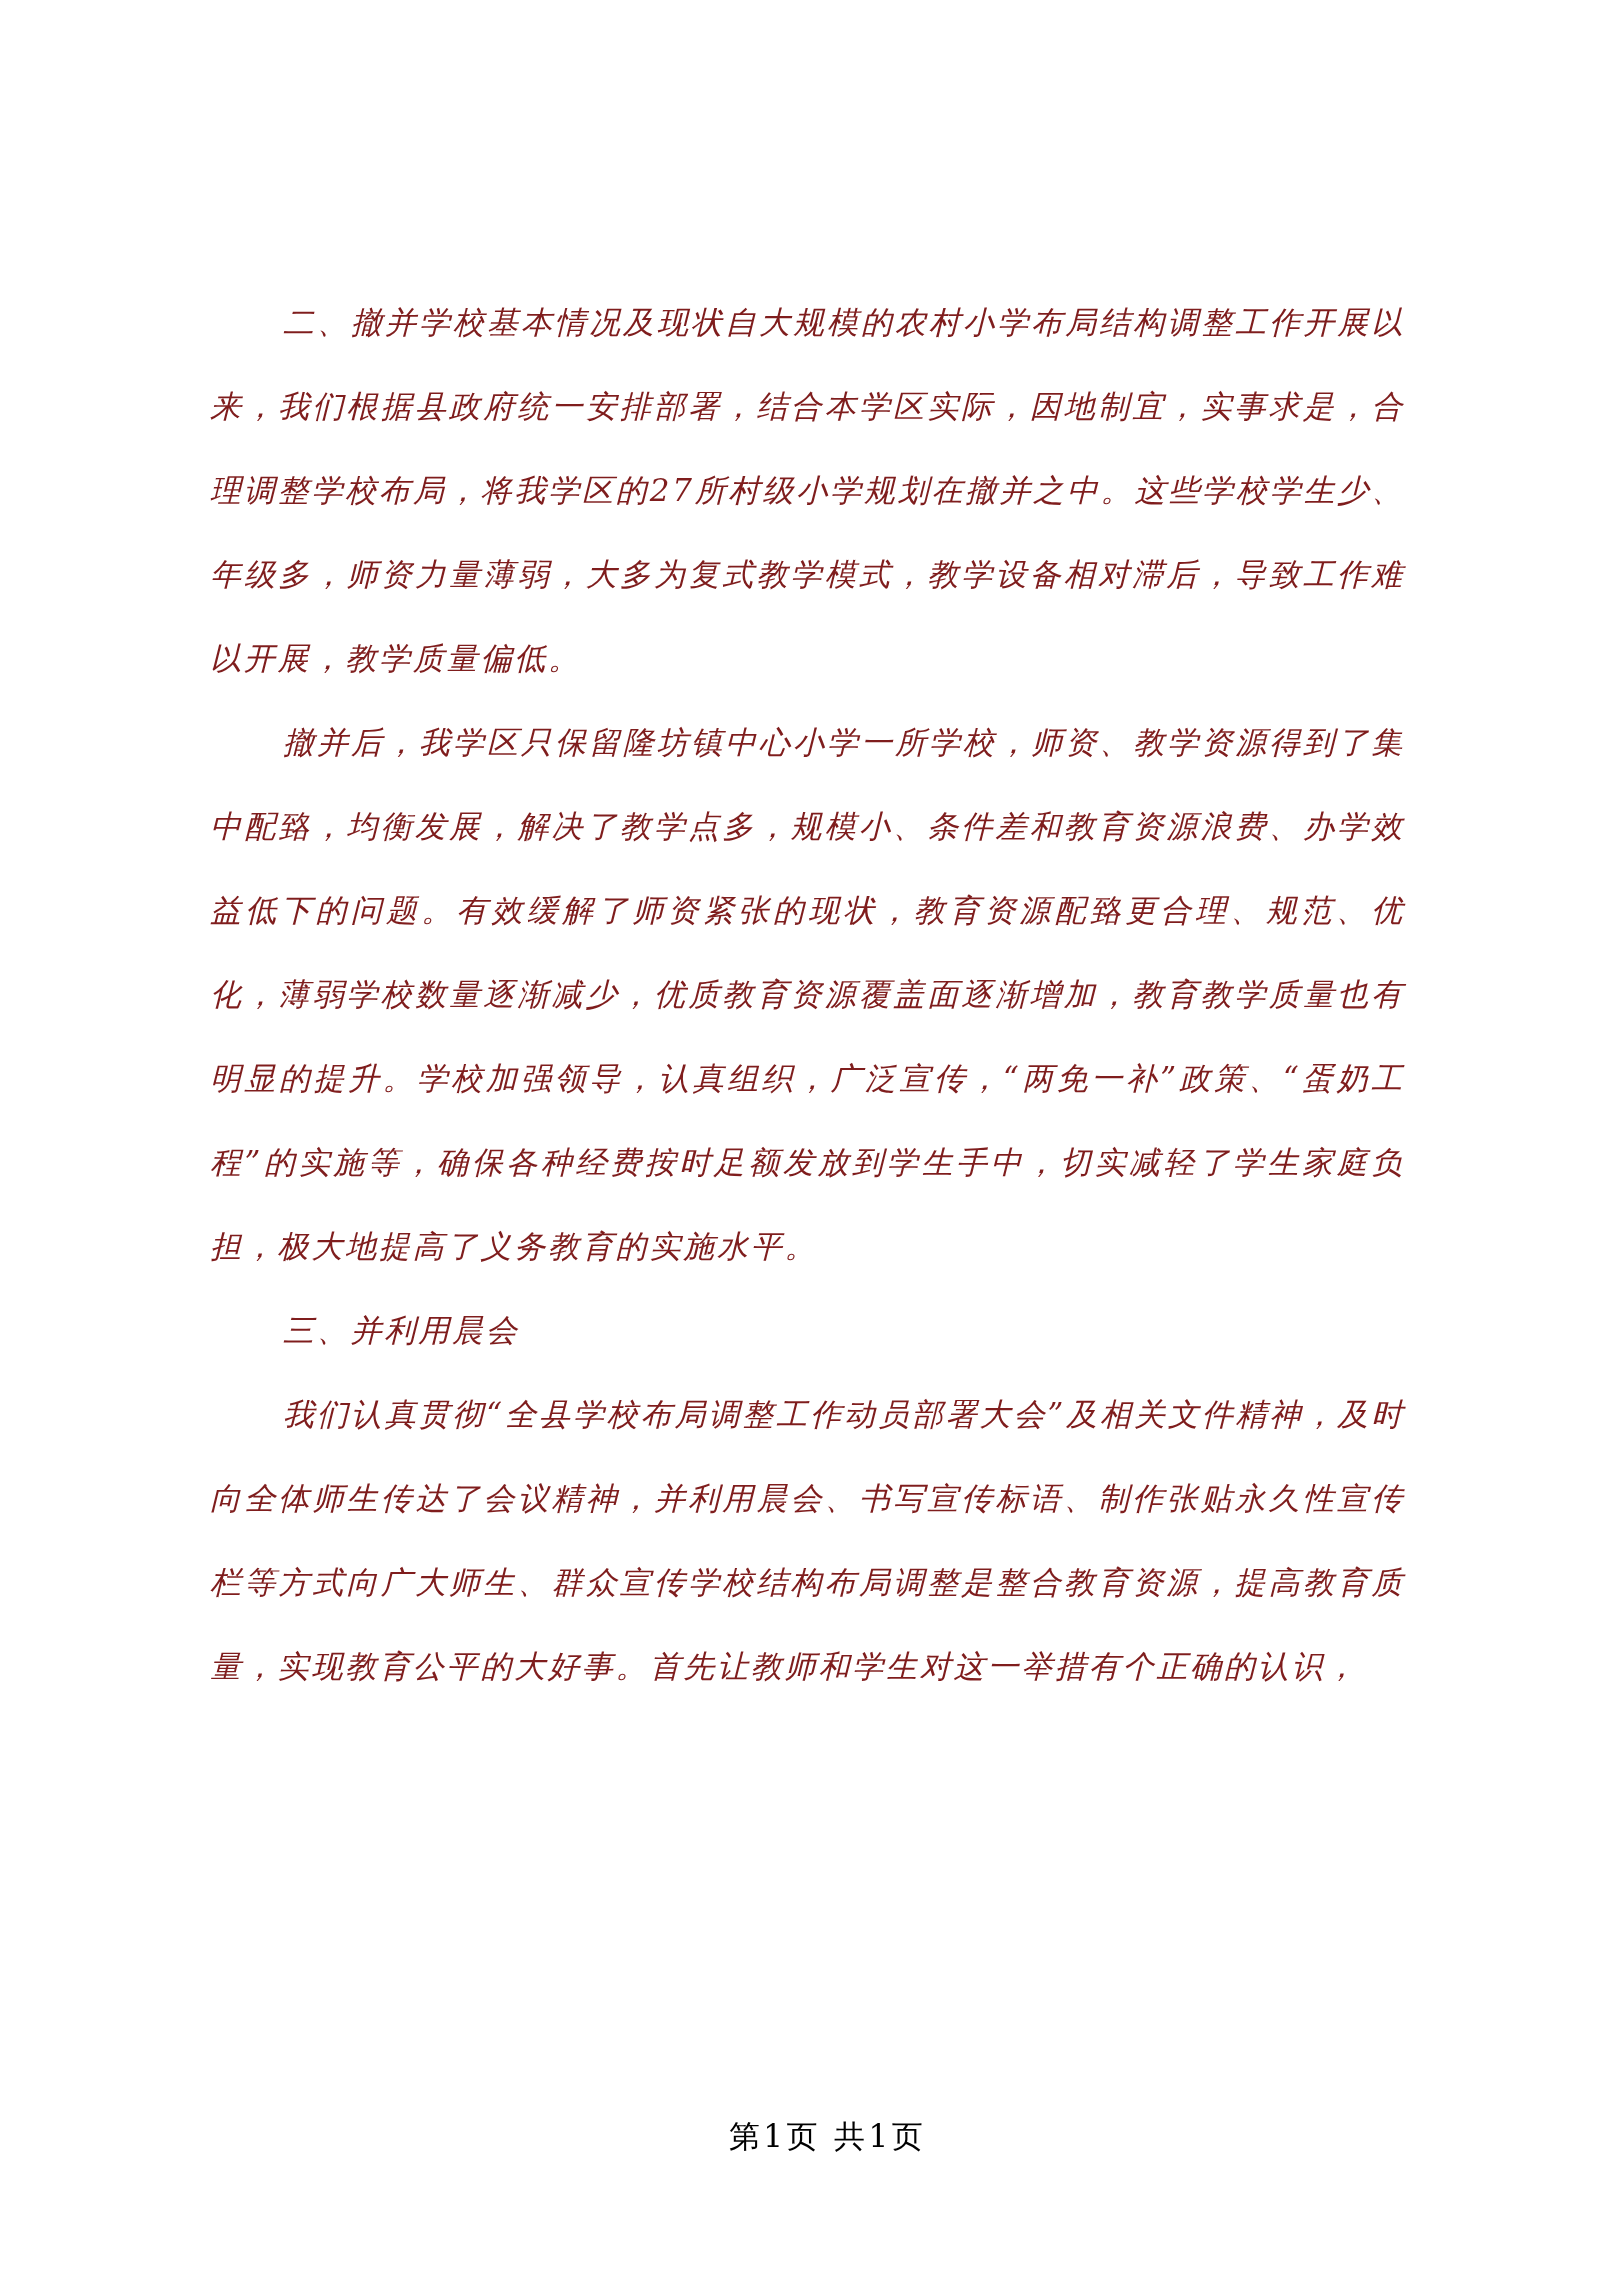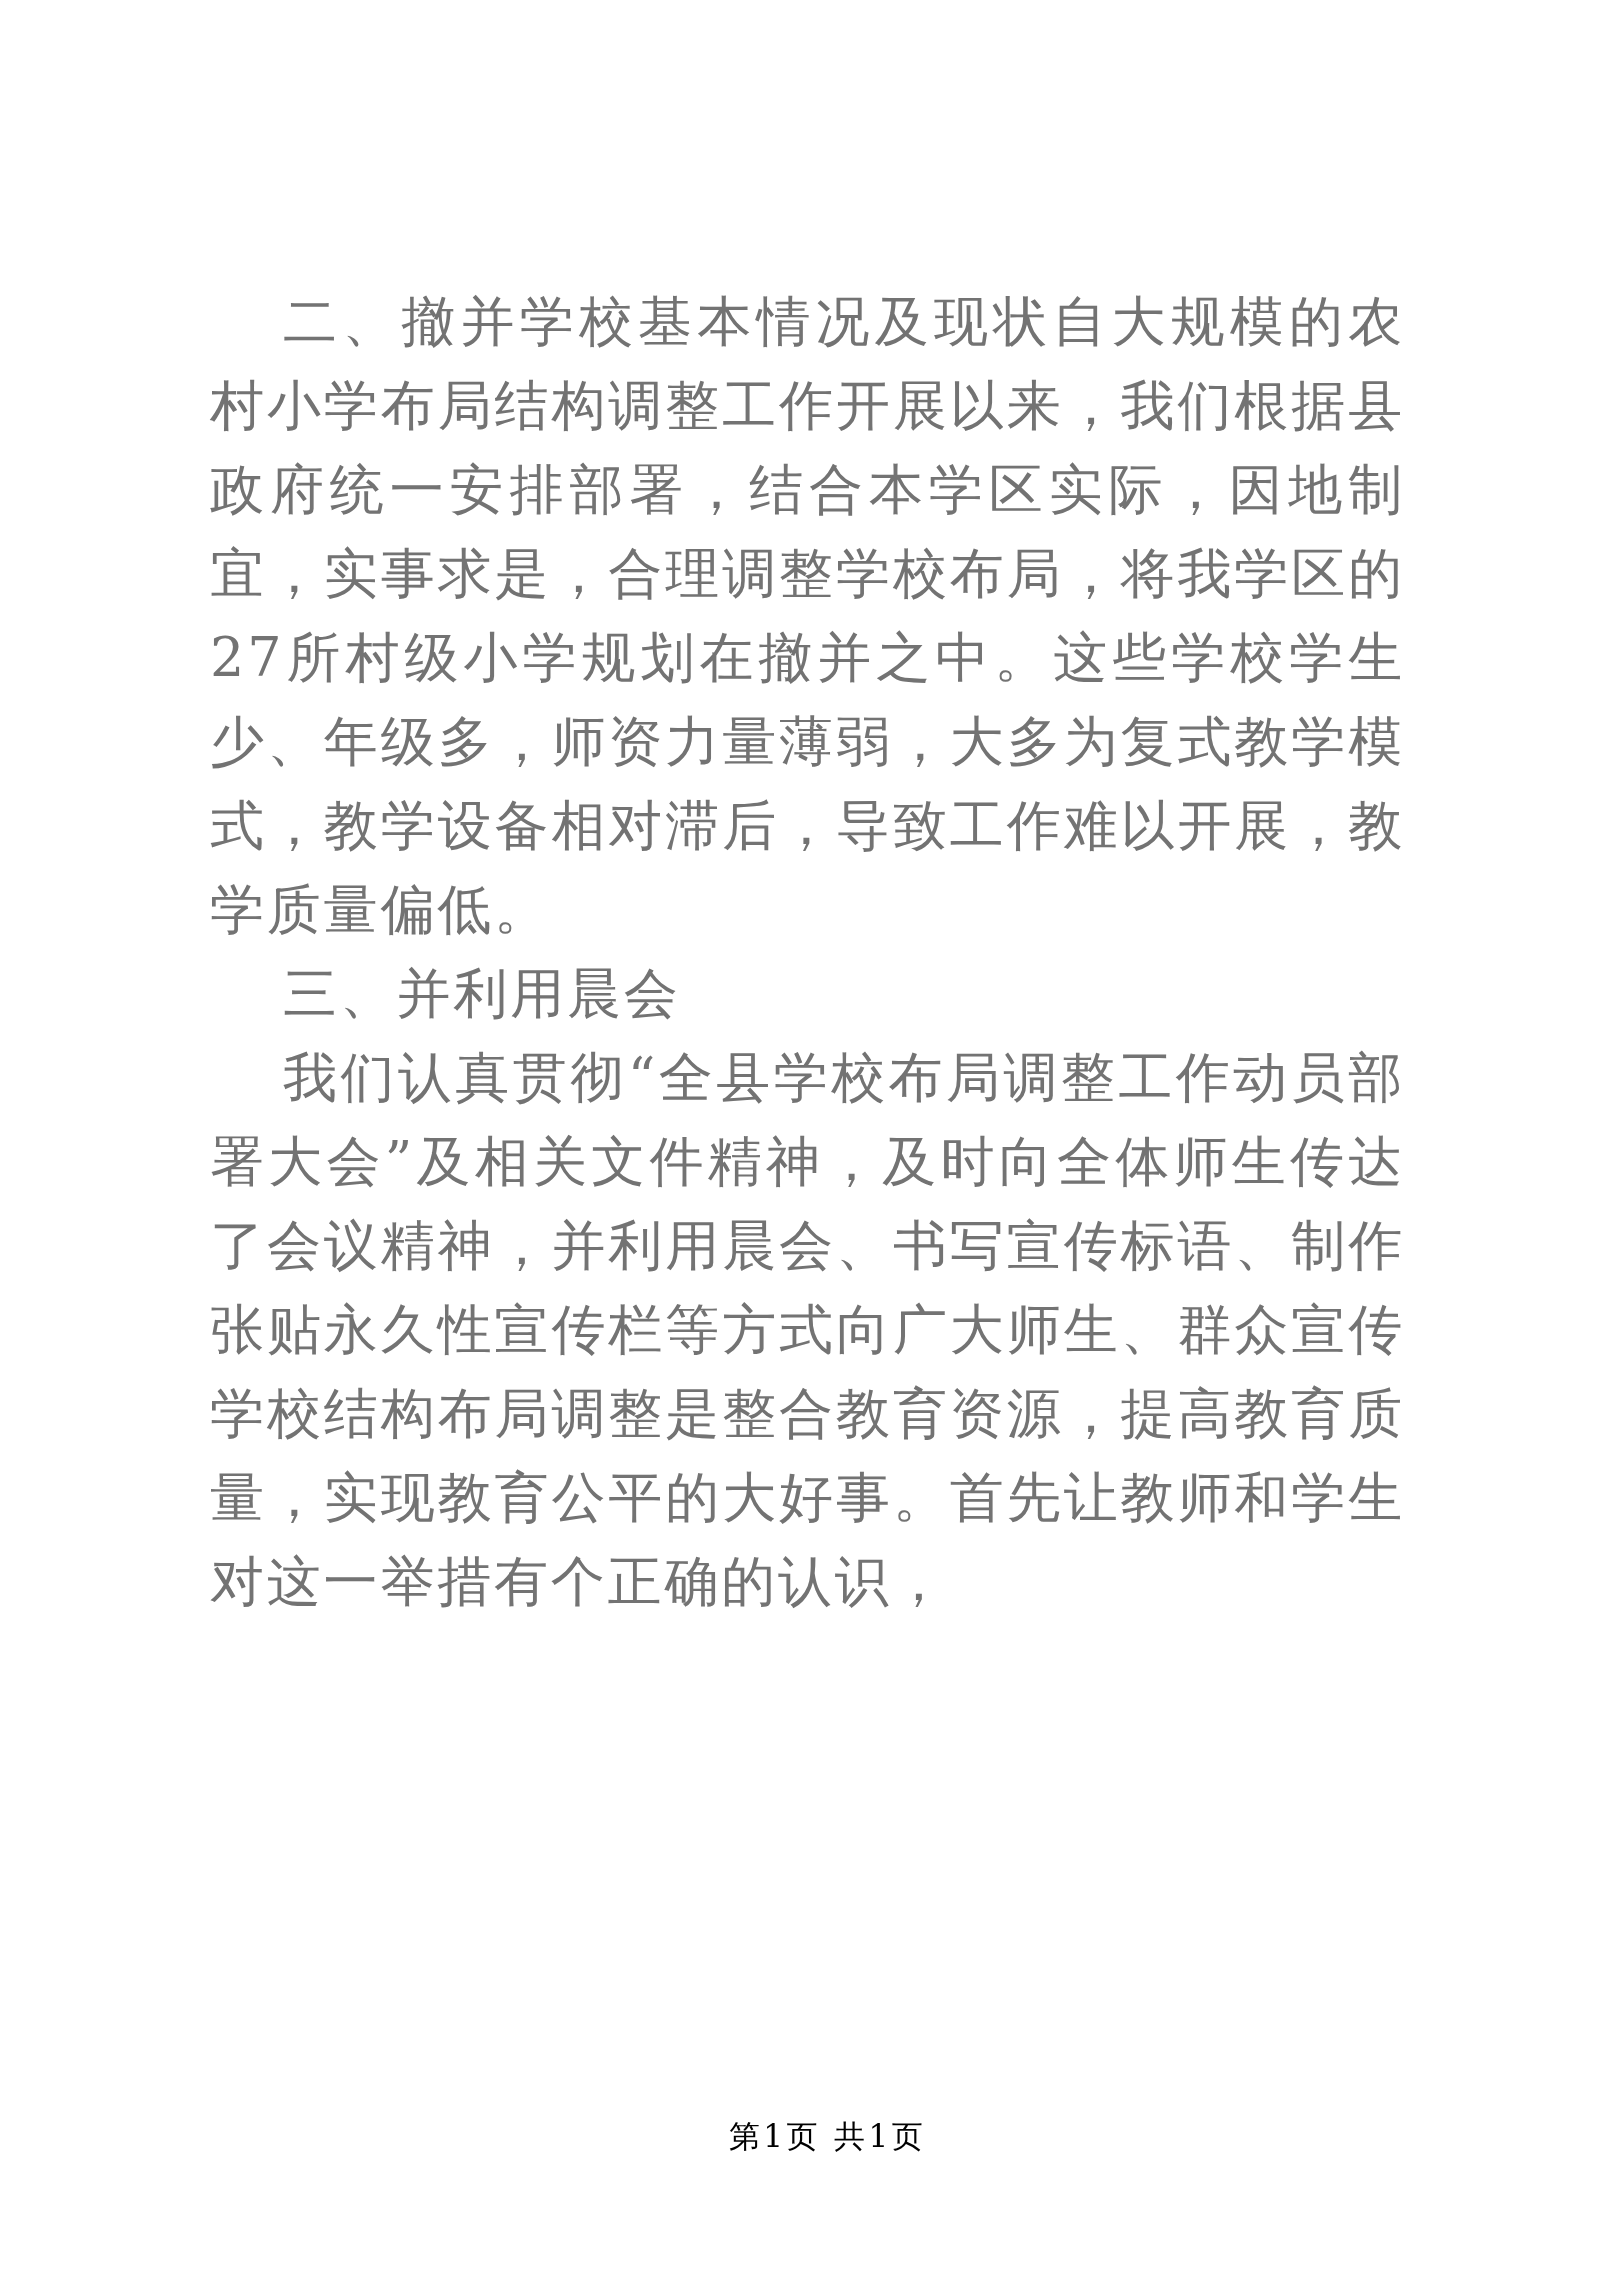--- a/index.html
+++ b/index.html
@@ -19,26 +19,27 @@
   }
   .content {
     position: absolute;
     top: 280px;
     left: 210px;
     width: 1195px;
   }
   .content p {
     margin: 0;
     padding: 0;
-    font-size: 54px;
+    font-size: 31px;
     line-height: 84px;
     letter-spacing: 2.8px;
+    font-style: italic;
     text-align: justify;
     text-indent: 73px;
-    color: #737373;
+    color: #7f1d1d;
   }
   .footer {
     position: absolute;
     top: 2117px;
     left: 0;
     width: 100%;
     text-align: center;
     padding-left: 16px;
   }
   .footer span {
@@ -49,20 +50,21 @@
     color: #000000;
     font-family: "DejaVu Serif", "Liberation Serif", serif;
   }
 </style>
 </head>
 <body>
 
 <div class="page">
   <div class="content">
     <p>二、撤并学校基本情况及现状自大规模的农村小学布局结构调整工作开展以来，我们根据县政府统一安排部署，结合本学区实际，因地制宜，实事求是，合理调整学校布局，将我学区的27所村级小学规划在撤并之中。这些学校学生少、年级多，师资力量薄弱，大多为复式教学模式，教学设备相对滞后，导致工作难以开展，教学质量偏低。</p>
+    <p>撤并后，我学区只保留隆坊镇中心小学一所学校，师资、教学资源得到了集中配臵，均衡发展，解决了教学点多，规模小、条件差和教育资源浪费、办学效益低下的问题。有效缓解了师资紧张的现状，教育资源配臵更合理、规范、优化，薄弱学校数量逐渐减少，优质教育资源覆盖面逐渐增加，教育教学质量也有明显的提升。学校加强领导，认真组织，广泛宣传，“两免一补”政策、“蛋奶工程”的实施等，确保各种经费按时足额发放到学生手中，切实减轻了学生家庭负担，极大地提高了义务教育的实施水平。</p>
     <p>三、并利用晨会</p>
     <p>我们认真贯彻“全县学校布局调整工作动员部署大会”及相关文件精神，及时向全体师生传达了会议精神，并利用晨会、书写宣传标语、制作张贴永久性宣传栏等方式向广大师生、群众宣传学校结构布局调整是整合教育资源，提高教育质量，实现教育公平的大好事。首先让教师和学生对这一举措有个正确的认识，</p>
   </div>
 
   <div class="footer">
     <span>第1页 共1页</span>
   </div>
 </div>
 
 

